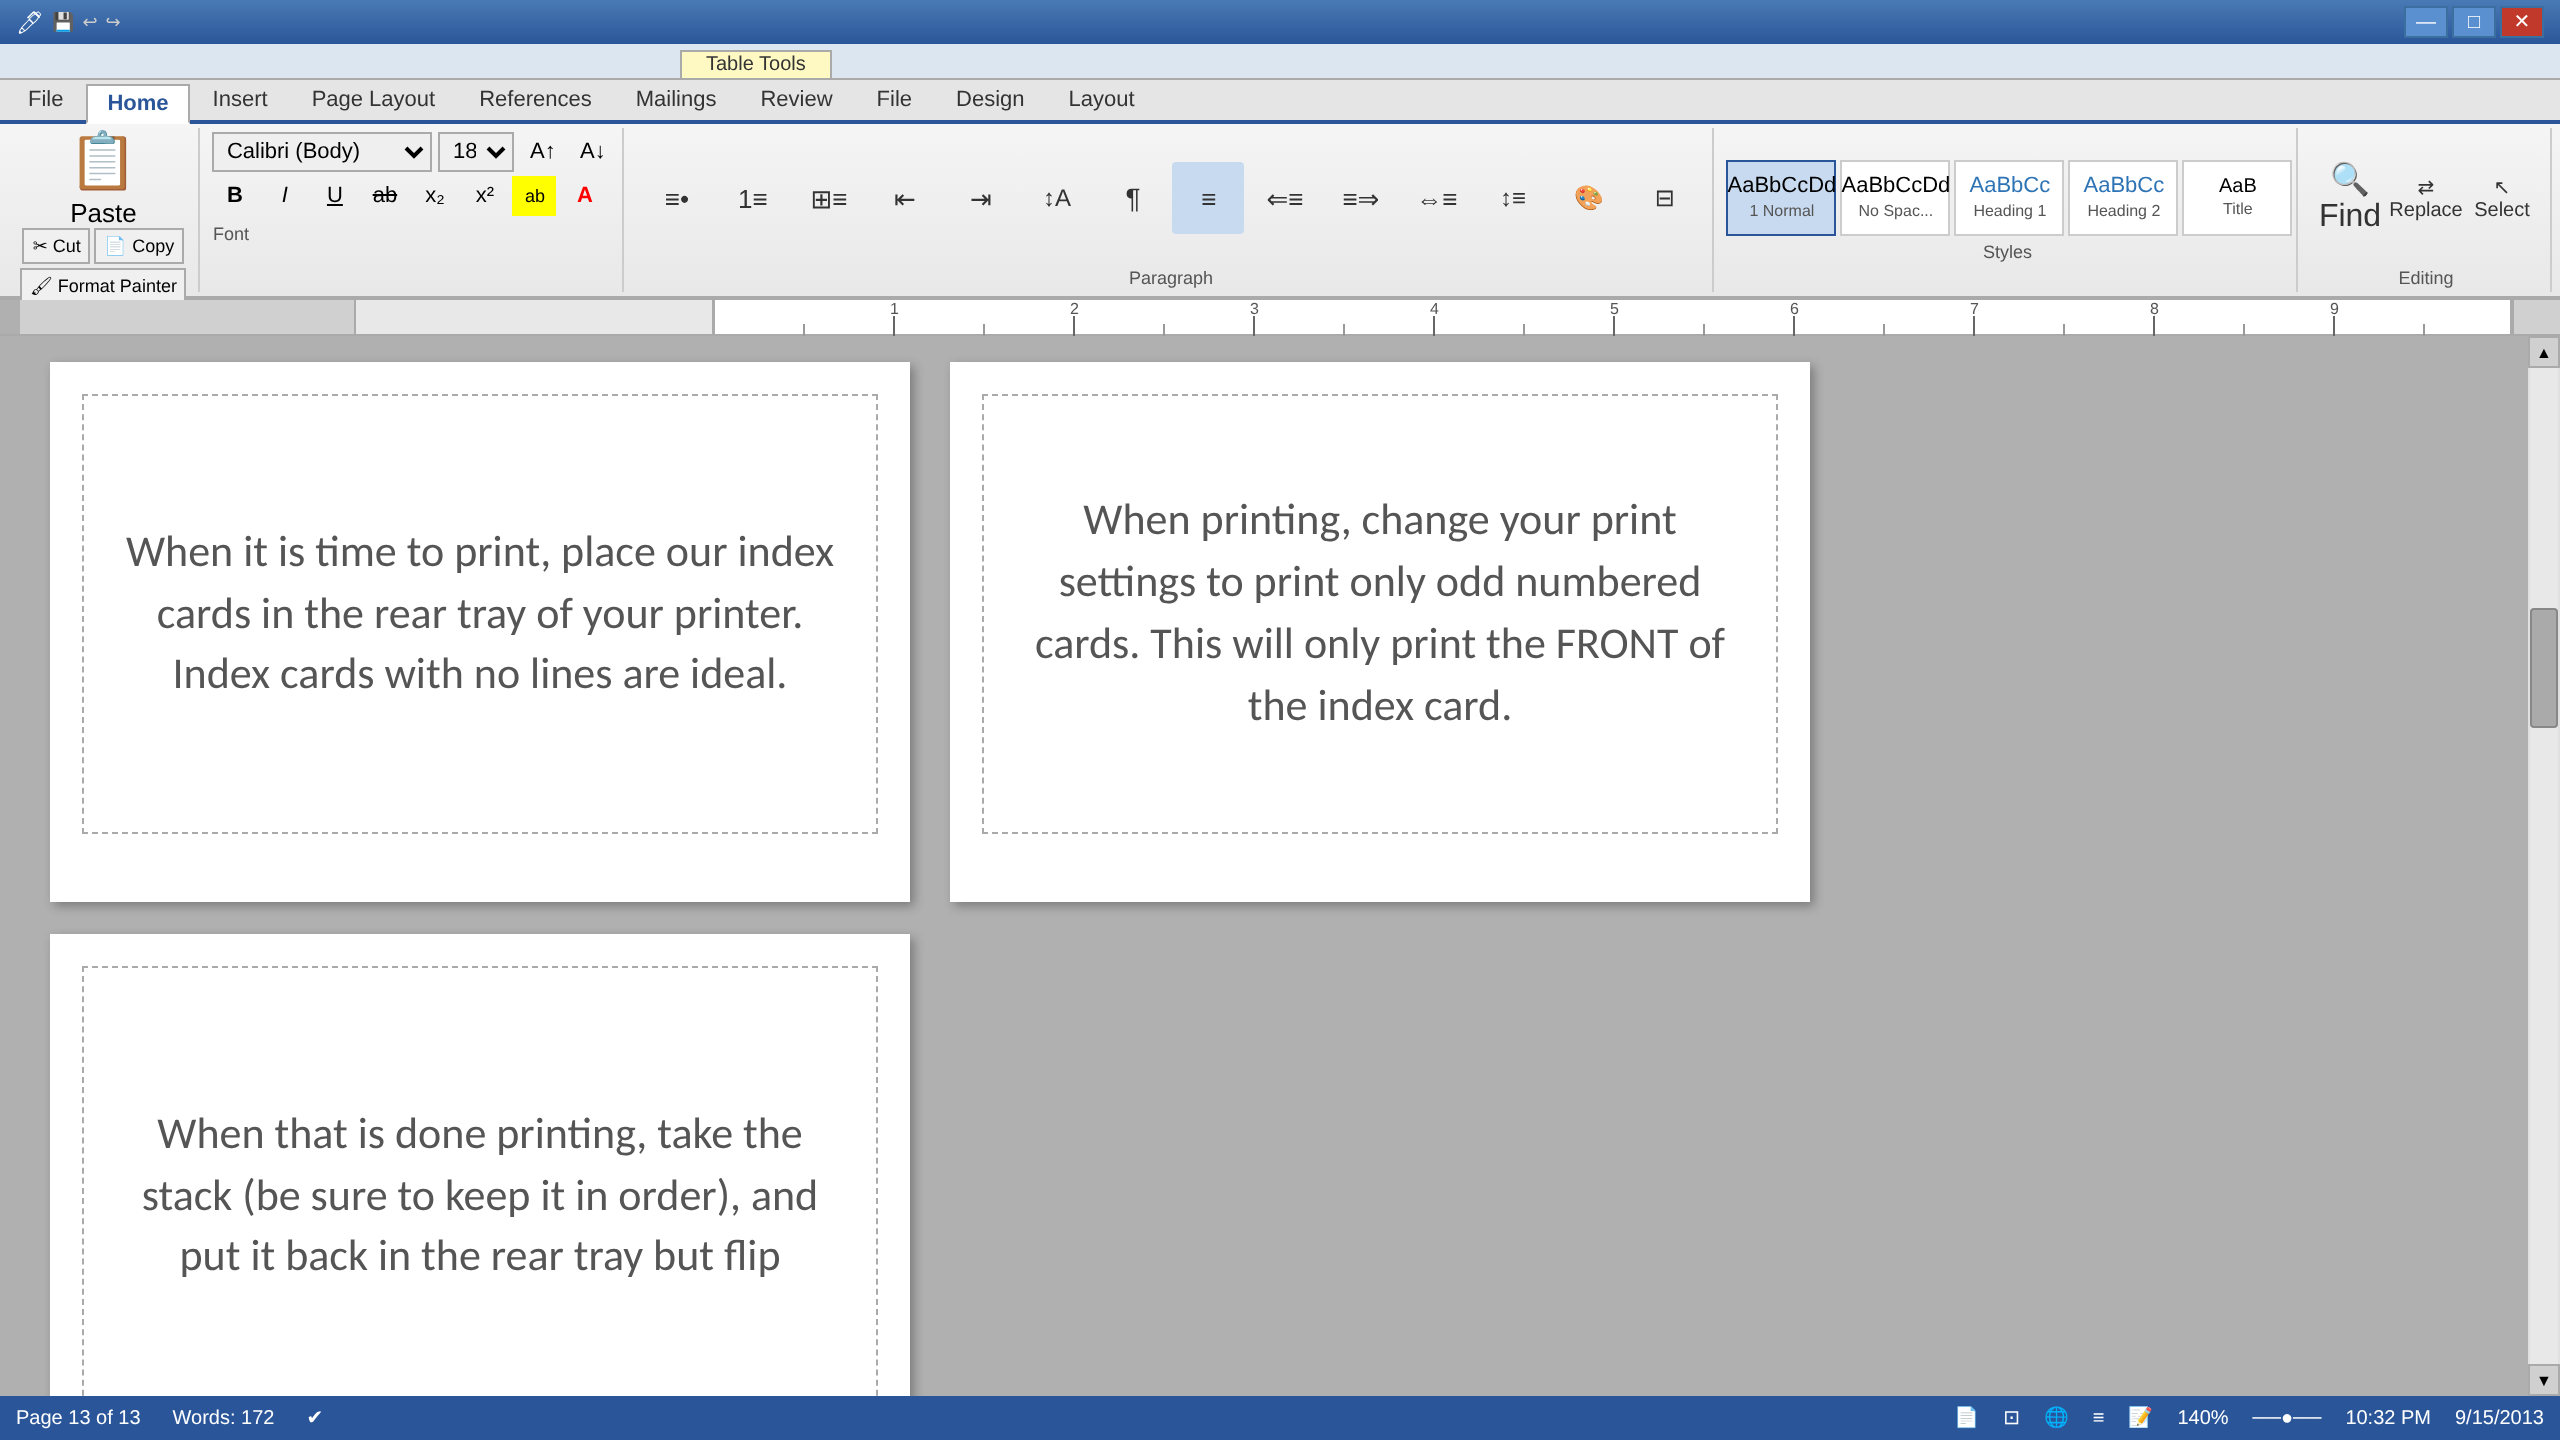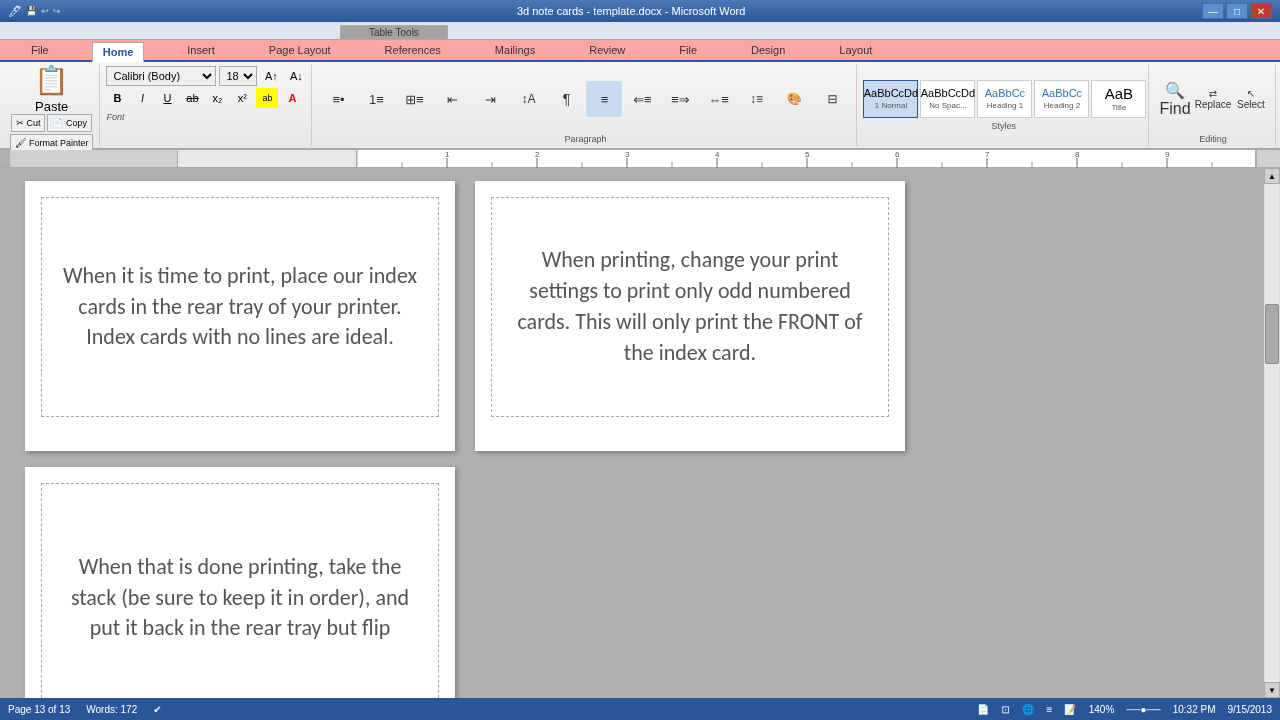--- a/index.html
+++ b/index.html
@@ -34,36 +34,35 @@
     .table-tools-bar {
       height: 18px;
       background: #dce6f0;
       display: flex;
       align-items: flex-end;
       padding-left: 340px;
       border-bottom: 1px solid #aaa;
     }
     .table-tools-label {
       font-size: 10px;
-      background: #a3a3a3;
-      padding: 1px 28px;
+      background: #fef9c3;
+      padding: 1px 12px;
       border: 1px solid #aaa;
       border-bottom: none;
       color: #333;
     }
 
     
     .ribbon-tabs {
       height: 22px;
-      background: #fca5a5;
+      background: #e5e5e5;
       display: flex;
       align-items: flex-end;
       border-bottom: 2px solid #2a5699;
-      padding-left: 20px;
-      gap: 32px;
+      padding-left: 3px;
     }
     .ribbon-tab {
       padding: 3px 10px;
       font-size: 11px;
       cursor: pointer;
       color: #333;
       border: 1px solid transparent;
     }
     .ribbon-tab.active {
       background: white;
@@ -311,21 +310,20 @@
 </head>
 <body>
 
 <div class="title-bar">
   <div class="title-bar-left">
     <span>🖊</span>
     <span style="font-size:9px;color:#ccc;">💾</span>
     <span style="font-size:9px;color:#ccc;">↩</span>
     <span style="font-size:9px;color:#ccc;">↪</span>
   </div>
-  <div class="title-bar-center">3d note cards - template.docx - Microsoft Word</div>
   <div class="title-bar-buttons">
     <div class="tb-btn">—</div>
     <div class="tb-btn">□</div>
     <div class="tb-btn close">✕</div>
   </div>
 </div>
 
 <div class="table-tools-bar">
   <div class="table-tools-label">Table Tools</div>
 </div>
@@ -371,21 +369,21 @@
     <div class="font-row">
       <button class="font-btn bold">B</button>
       <button class="font-btn italic">I</button>
       <button class="font-btn underline">U</button>
       <button class="font-btn" style="text-decoration:line-through;">ab</button>
       <button class="font-btn">x₂</button>
       <button class="font-btn">x²</button>
       <button class="font-btn" style="background:yellow;font-size:9px;">ab</button>
       <button class="font-btn" style="color:red;font-weight:bold;">A</button>
     </div>
-    <div style="font-size:9px;color:#555;margin-top:2px;font-style:italic;">Font</div>
+    <div style="font-size:9px;color:#555;margin-top:2px;">Font</div>
   </div>
 
   <div class="ribbon-group">
     <div class="ribbon-group-content">
       <button class="r-btn" style="font-size:13px;">≡•</button>
       <button class="r-btn" style="font-size:13px;">1≡</button>
       <button class="r-btn" style="font-size:13px;">⊞≡</button>
       <button class="r-btn" style="font-size:13px;">⇤</button>
       <button class="r-btn" style="font-size:13px;">⇥</button>
       <button class="r-btn" style="font-size:12px;">↕A</button>
@@ -413,21 +411,21 @@
       </div>
       <div class="style-chip">
         <span class="style-preview" style="font-size:11px;color:#2e74b5;">AaBbCc</span>
         <span class="style-label">Heading 1</span>
       </div>
       <div class="style-chip">
         <span class="style-preview" style="font-size:11px;color:#2e74b5;">AaBbCc</span>
         <span class="style-label">Heading 2</span>
       </div>
       <div class="style-chip">
-        <span class="style-preview" style="font-size:15px;">AaB</span>
+        <span class="style-preview" style="font-size:10px;">AaB</span>
         <span class="style-label">Title</span>
       </div>
       <div class="style-chip">
         <span class="style-preview" style="font-size:11px;color:#595959;">AaBbCcDd</span>
 
       </div>
 
     </div>
     <div style="font-size:9px;color:#555;text-align:center;padding-top:2px;">Styles</div>
   </div>

